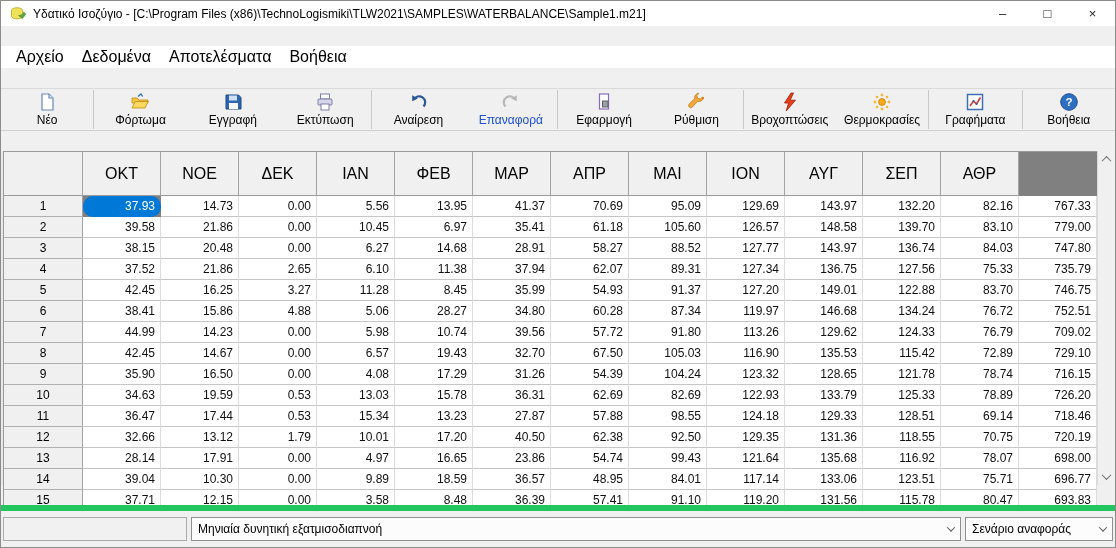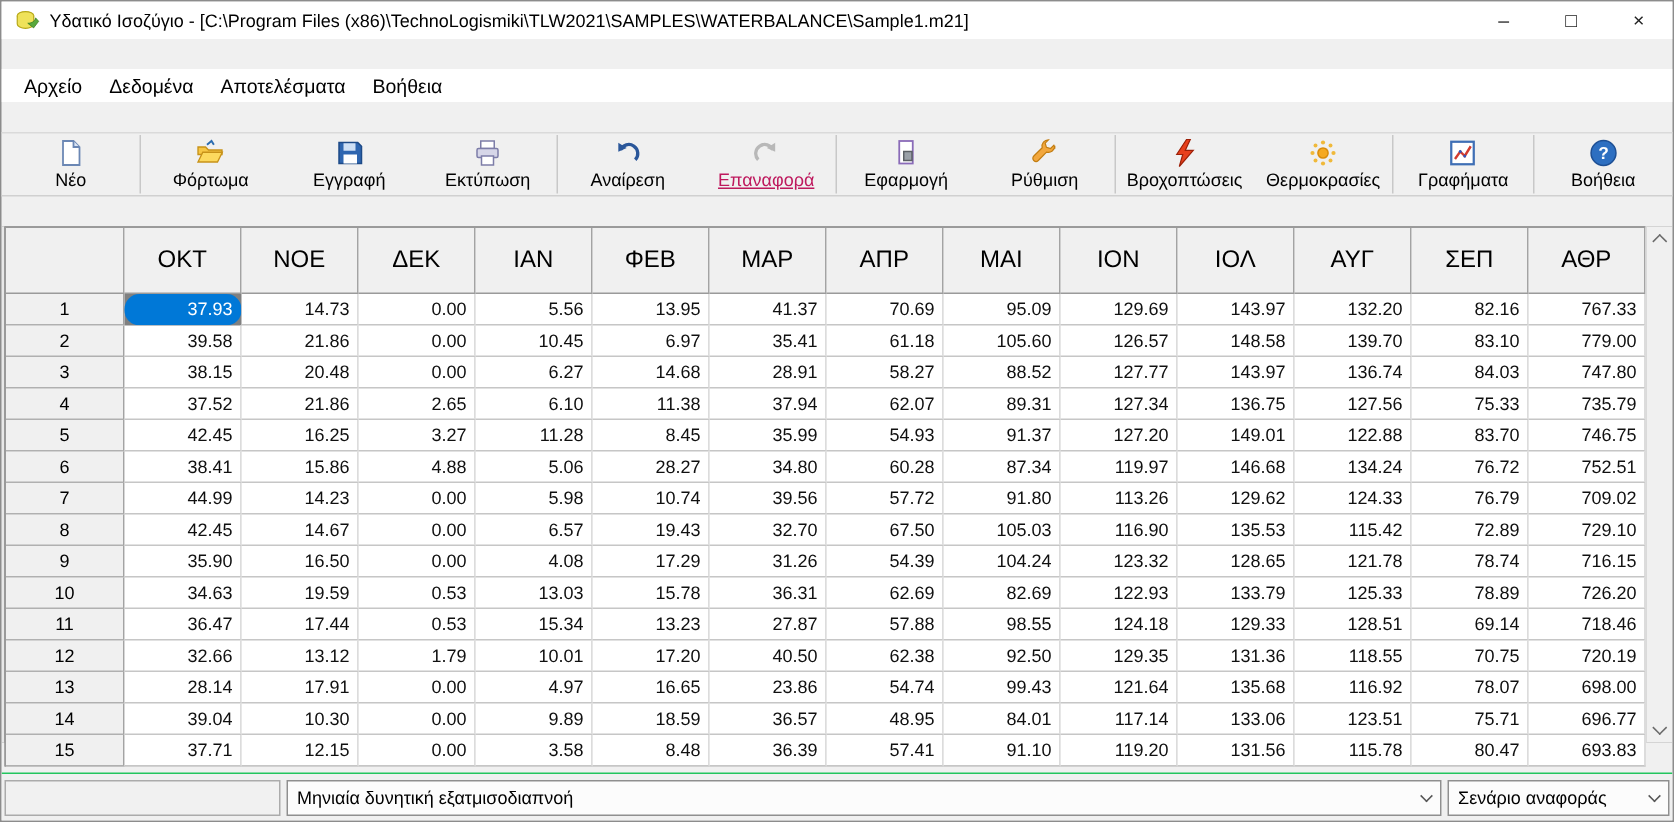--- a/index.html
+++ b/index.html
@@ -8,29 +8,29 @@
 
   
   .titlebar { height:25px; background:#ffffff; display:flex; align-items:center; flex:0 0 auto; }
   .app-icon { width:18px; height:16px; margin:0 6px 0 8px; display:inline-flex; }
   .title-text { flex:1; font-size:12px; white-space:nowrap; overflow:hidden; }
   .win-controls { display:flex; height:100%; }
   .win-btn { width:45px; height:100%; display:flex; align-items:center; justify-content:center; font-size:13px; color:#222; }
 
   
   .menubar { height:22px; background:#ffffff; display:flex; align-items:center; padding-left:6px; flex:0 0 auto; }
-  .menu-item { padding:3px 9px; font-size:13px; }
+  .menu-item { padding:3px 9px; font-size:16px; }
 
   
   .toolbar { height:43px; background:#f0f0f0; border-top:1px solid #dadada; border-bottom:1px solid #d0d0d0; display:flex; align-items:stretch; flex:0 0 auto; }
   .tb-btn { flex:1 1 0; display:flex; flex-direction:column; align-items:center; justify-content:center; padding:2px 0 3px; }
   .tb-ico { height:20px; display:flex; align-items:center; justify-content:center; }
   .tb-ico svg { width:20px; height:20px; }
   .tb-lbl { font-size:12px; line-height:14px; margin-top:1px; white-space:nowrap; }
-  .tb-btn.disabled .tb-lbl { color:#be185d;text-decoration:underline; }
+  .tb-btn.disabled .tb-lbl { color:#1d4ed8; }
   .tb-sep { width:1px; background:#c8c8c8; margin:1px 0; }
 
   
   .gridarea { flex:1 1 auto; display:flex; background:#808080; border-left:2px solid #e8e8e8; min-height:0; }
   .grid-body { flex:1 1 auto; display:flex; flex-direction:column; align-items:flex-start; background:#808080; }
   .grid-table { background:#808080; border-top:1px solid #9a9a9a; border-left:1px solid #9a9a9a; }
   .grid-hdr-row { display:flex; height:44px; }
   .grid-row { display:flex; height:21px; }
   .cell { flex:0 0 auto; display:flex; align-items:center; overflow:hidden; }
   .cell.corner { width:79px; background:#f0f0f0; border-right:1px solid #a3a3a3; border-bottom:1px solid #9a9a9a; }
@@ -41,21 +41,21 @@
 
   
   .vscroll { flex:0 0 17px; background:#f0f0f0; border-left:1px solid #dadada; display:flex; flex-direction:column; justify-content:space-between; align-items:center; }
   .vs-arrow { width:17px; height:17px; display:flex; align-items:center; justify-content:center; }
   .chev { width:7px; height:7px; border-style:solid; border-color:#6a6a6a; border-width:1.5px 1.5px 0 0; }
   .chev.up   { transform:rotate(-45deg) translate(-1px,1px); }
   .chev.down { transform:rotate(135deg) translate(-1px,1px); }
   .chev.small { width:6px; height:6px; border-color:#555; }
 
   
-  .bottombar { height:32px; flex:0 0 auto; background:#f0f0f0; border-top:1px solid #22c55e; display:flex; align-items:center; padding:0 2px; gap:4px; }
+  .bottombar { height:42px; flex:0 0 auto; background:#f0f0f0; border-top:6px solid #22c55e; display:flex; align-items:center; padding:0 2px; gap:4px; }
   .status-panel { width:184px; height:24px; background:#f1f1f1; border:1px solid #ababab; }
   .combo { height:24px; background:#fcfcfc; border:1px solid #8f8f8f; display:flex; align-items:center; padding:0 6px; }
   .combo .combo-text { flex:1; white-space:nowrap; overflow:hidden; }
   .combo1 { flex:1 1 auto; }
   .combo2 { width:148px; }
 </style>
 </head>
 <body>
 
 <div class="window">
@@ -238,21 +238,20 @@
           <div class="cell corner"></div>
         <div class="cell hdr">ΟΚΤ</div>
             <div class="cell hdr">ΝΟΕ</div>
             <div class="cell hdr">ΔΕΚ</div>
             <div class="cell hdr">ΙΑΝ</div>
             <div class="cell hdr">ΦΕΒ</div>
             <div class="cell hdr">ΜΑΡ</div>
             <div class="cell hdr">ΑΠΡ</div>
             <div class="cell hdr">ΜΑΙ</div>
             <div class="cell hdr">ΙΟΝ</div>
-            <div class="cell hdr">ΙΟΛ</div>
             <div class="cell hdr">ΑΥΓ</div>
             <div class="cell hdr">ΣΕΠ</div>
             <div class="cell hdr">ΑΘΡ</div>
           </div>
         <div id="grid-rows">
             <div class="grid-row">
               <div class="cell rowhdr">1</div>
               <div class="cell val selected">37.93</div>
               <div class="cell val">14.73</div>
               <div class="cell val">0.00</div>

